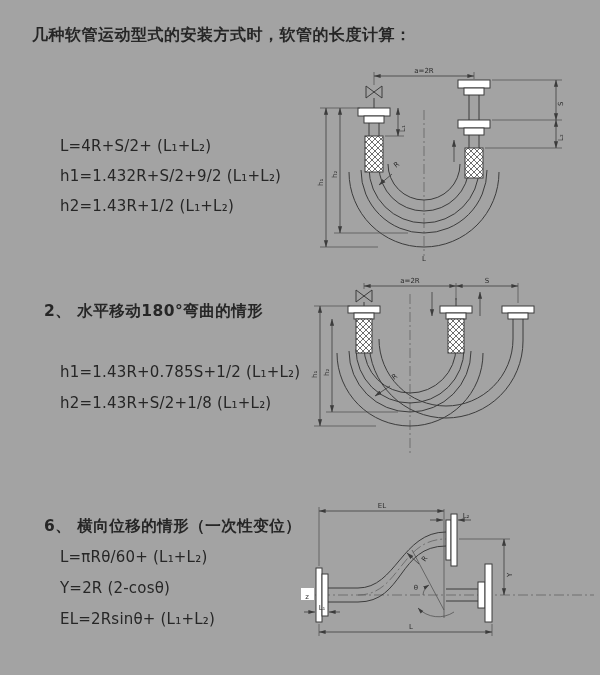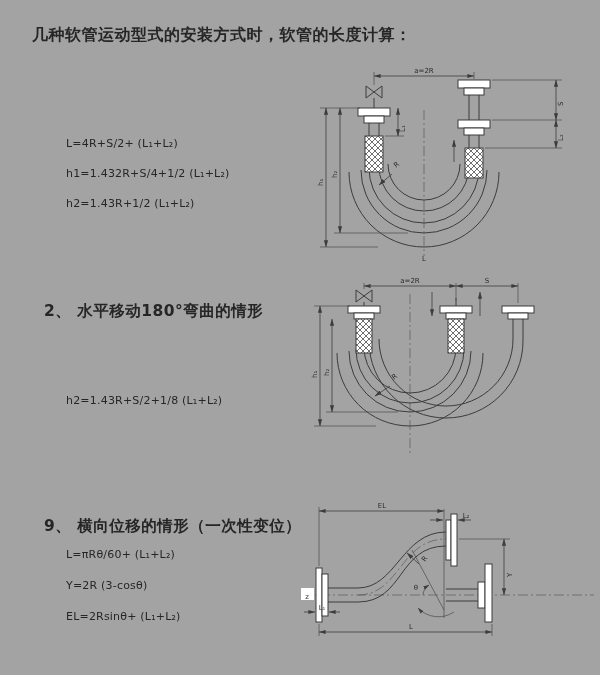--- a/index.html
+++ b/index.html
@@ -3,40 +3,40 @@
 <meta charset="utf-8">
 <style>
   html,body{margin:0;padding:0;background:#e8e8e8;}
   .page{
     position:relative;width:600px;height:675px;background:#a3a3a3;
     font-family:"DejaVu Sans","Liberation Sans",sans-serif;color:#262626;
     overflow:hidden;border-right:1px solid #c9c9c9;border-bottom:2px solid #3b82f6;
   }
   .title{position:absolute;left:32px;top:25px;font-size:16px;font-weight:bold;letter-spacing:.5px;}
   .heading{position:absolute;left:44px;font-size:15.5px;font-weight:bold;letter-spacing:.5px;}
-  .formula{position:absolute;left:66px;font-size:11px;letter-spacing:.2px;}
+  .formula{position:absolute;left:60px;font-size:15px;letter-spacing:.2px;}
   svg.diag{position:absolute;}
   .ln{stroke:#3c3c3c;stroke-width:1;fill:none}
   .thin{stroke:#4a4a4a;stroke-width:.7;fill:none}
   .cl{stroke:#5a5a5a;stroke-width:.7;fill:none;stroke-dasharray:10 3 2 3}
   .dim{stroke:#3c3c3c;stroke-width:.8;fill:none}
   .fl{fill:#ffffff;stroke:#3c3c3c;stroke-width:1}
   .braid{stroke:#3c3c3c;stroke-width:1}
   text{font-family:"DejaVu Sans","Liberation Sans",sans-serif;fill:#2c2c2c}
   .lbl{font-size:7px}
 </style>
 </head>
 <body>
 
 <div class="page">
 
   <div class="title">几种软管运动型式的安装方式时，软管的长度计算：</div>
 
   <div class="formula" style="top:137px">L=4R+S/2+ (L₁+L₂)</div>
-  <div class="formula" style="top:167px">h1=1.432R+S/4+1/2 (L₁+L₂)</div>
+  <div class="formula" style="top:167px">h1=1.432R+S/2+9/2 (L₁+L₂)</div>
   <div class="formula" style="top:197px">h2=1.43R+1/2 (L₁+L₂)</div>
 
   <svg class="diag" style="left:312px;top:64px" width="280" height="200" viewBox="0 0 280 200">
     <defs>
       <marker id="ar1" viewBox="0 0 10 8" markerWidth="9" markerHeight="7" refX="9.5" refY="4" orient="auto-start-reverse">
         <path d="M10,4 L0,1 L0,7 Z" fill="#3c3c3c"></path>
       </marker>
       <pattern id="ht1" width="6" height="6" patternUnits="userSpaceOnUse">
         <rect width="6" height="6" fill="#ffffff"></rect>
         <path d="M0,0L6,6M6,0L0,6" stroke="#4a4a4a" stroke-width="0.8" fill="none"></path>
@@ -109,20 +109,21 @@
     <text class="lbl" transform="translate(93,68) rotate(-90)">L₁</text>
     <text class="lbl" transform="translate(251,42) rotate(-90)">S</text>
     <text class="lbl" transform="translate(251,77) rotate(-90)">L₂</text>
     <text class="lbl" transform="translate(11,122) rotate(-90)">h₁</text>
     <text class="lbl" transform="translate(25,114) rotate(-90)">h₂</text>
     <text class="lbl" font-size="9" transform="translate(84,104) rotate(-38)">R</text>
     <text class="lbl" font-size="10" x="112" y="197" text-anchor="middle">L</text>
   </svg>
 
   <div class="heading" style="top:301px">2、 水平移动180°弯曲的情形</div>
+  <div class="formula" style="top:363px">h1=1.43R+0.785S+1/2 (L₁+L₂)</div>
   <div class="formula" style="top:394px">h2=1.43R+S/2+1/8 (L₁+L₂)</div>
 
   <svg class="diag" style="left:306px;top:276px" width="284" height="184" viewBox="0 0 284 184">
     <defs>
       <marker id="ar2" viewBox="0 0 10 8" markerWidth="9" markerHeight="7" refX="9.5" refY="4" orient="auto-start-reverse">
         <path d="M10,4 L0,1 L0,7 Z" fill="#3c3c3c"></path>
       </marker>
       <pattern id="ht2" width="6" height="6" patternUnits="userSpaceOnUse">
         <rect width="6" height="6" fill="#ffffff"></rect>
         <path d="M0,0L6,6M6,0L0,6" stroke="#4a4a4a" stroke-width="0.8" fill="none"></path>
@@ -187,23 +188,23 @@
       <line class="dim" x1="84" y1="110" x2="69" y2="120" marker-end="url(#ar2)"></line>
     </g>
 
     <text class="lbl" x="104" y="7" text-anchor="middle">a=2R</text>
     <text class="lbl" x="181" y="7" text-anchor="middle">S</text>
     <text class="lbl" transform="translate(11,102) rotate(-90)">h₁</text>
     <text class="lbl" transform="translate(23,100) rotate(-90)">h₂</text>
     <text class="lbl" font-size="9" transform="translate(88,104) rotate(-38)">R</text>
   </svg>
 
-  <div class="heading" style="top:516px">9、 横向位移的情形（一次性变位）</div>
+  <div class="heading" style="top:516px">6、 横向位移的情形（一次性变位）</div>
   <div class="formula" style="top:548px">L=πRθ/60+ (L₁+L₂)</div>
-  <div class="formula" style="top:579px">Y=2R (3-cosθ)</div>
+  <div class="formula" style="top:579px">Y=2R (2-cosθ)</div>
   <div class="formula" style="top:610px">EL=2Rsinθ+ (L₁+L₂)</div>
 
   <svg class="diag" style="left:296px;top:498px" width="306" height="150" viewBox="0 0 306 150">
     <defs>
       <marker id="ar3" viewBox="0 0 10 8" markerWidth="9" markerHeight="7" refX="9.5" refY="4" orient="auto-start-reverse">
         <path d="M10,4 L0,1 L0,7 Z" fill="#3c3c3c"></path>
       </marker>
     </defs>
 
     <g>

